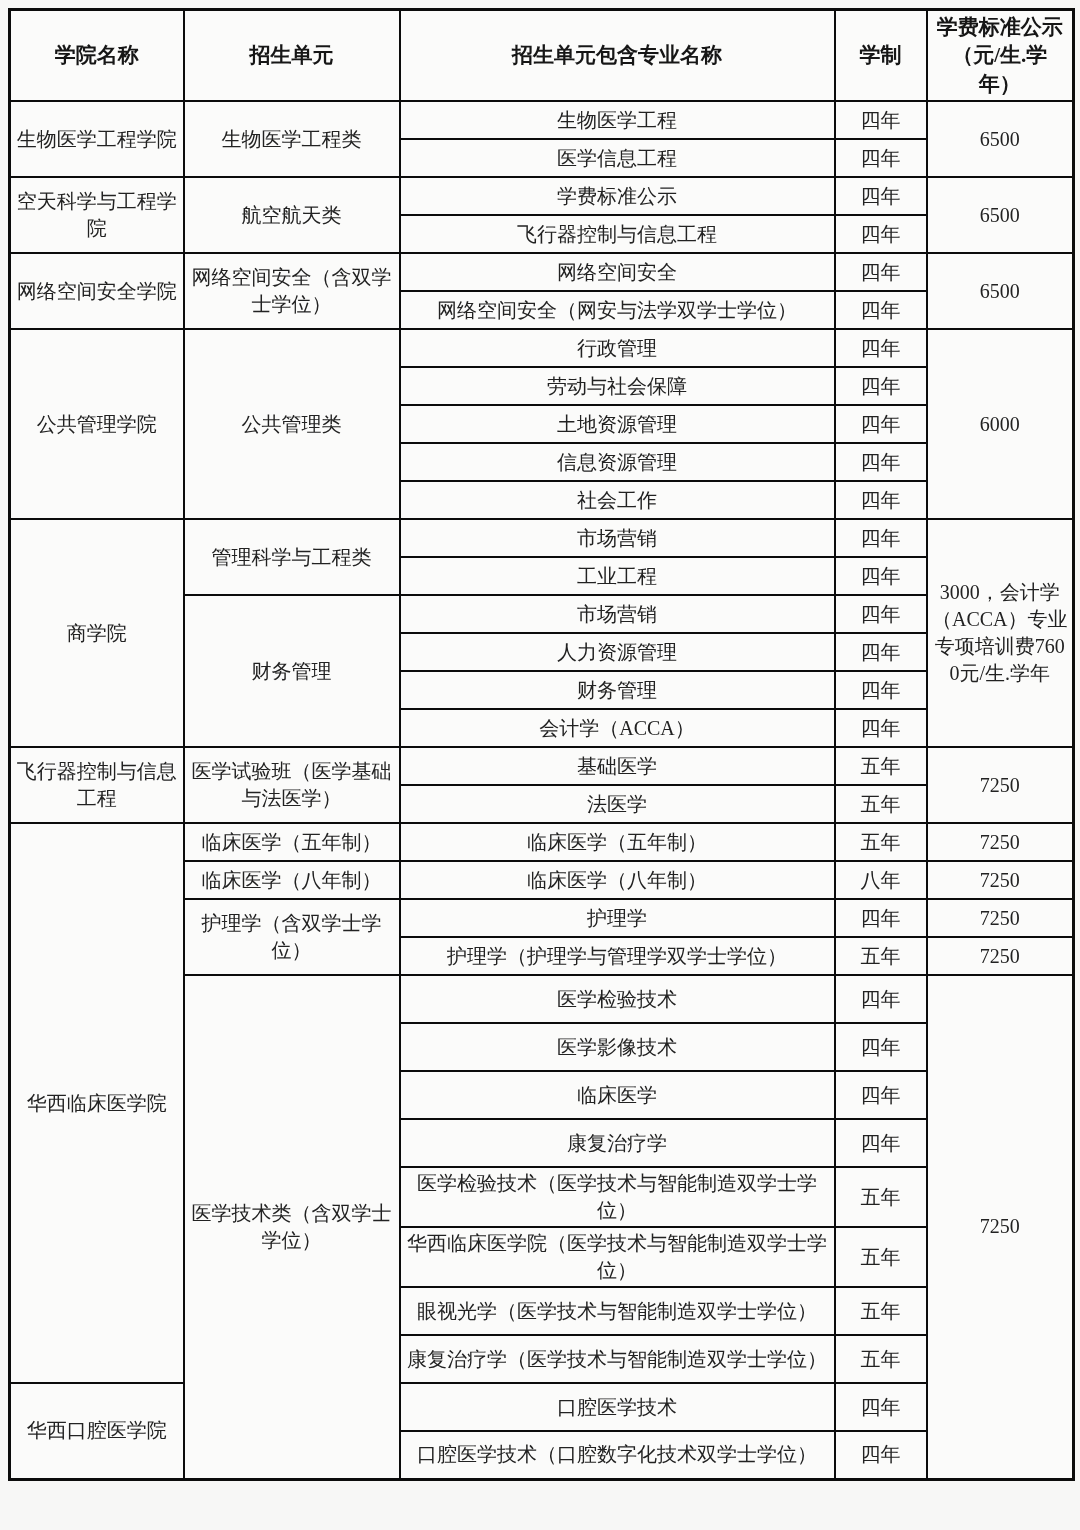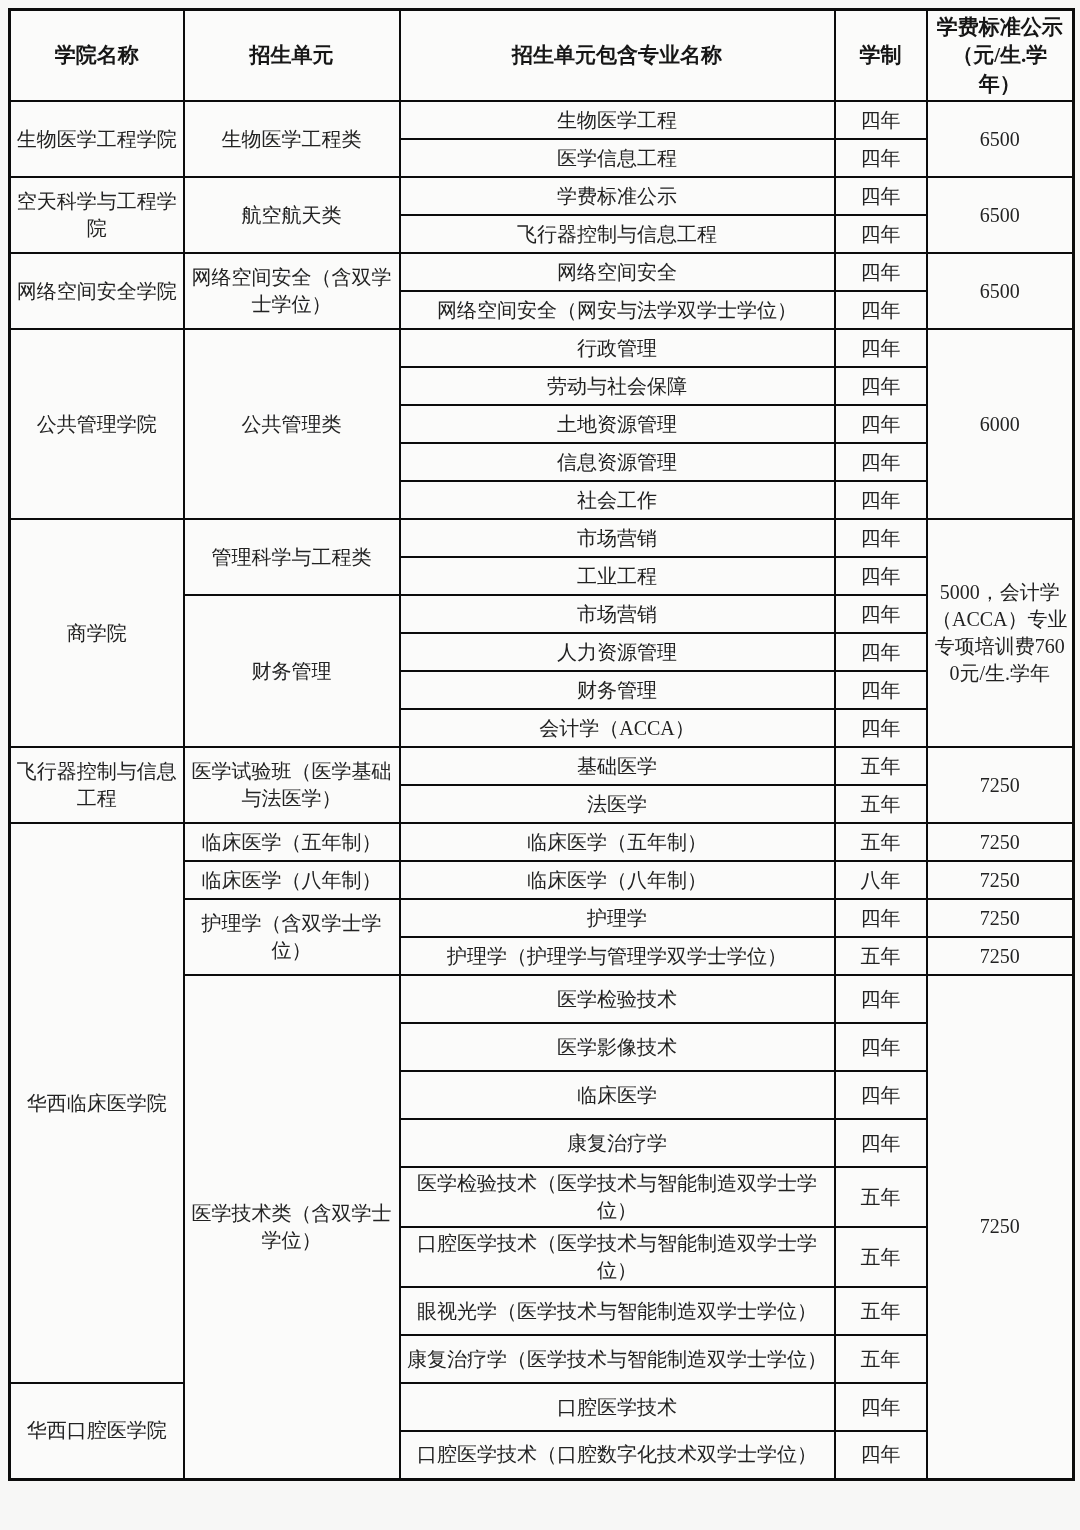--- a/index.html
+++ b/index.html
@@ -127,21 +127,21 @@
         </tr>
         <tr class="r">
           <td>社会工作</td>
           <td>四年</td>
         </tr>
         <tr class="r">
           <td rowspan="6">商学院</td>
           <td rowspan="2">管理科学与工程类</td>
           <td>市场营销</td>
           <td>四年</td>
-          <td rowspan="6">5000，会计学（ACCA）专业专项培训费7600元/生.学年</td>
+          <td rowspan="6">3000，会计学（ACCA）专业专项培训费7600元/生.学年</td>
         </tr>
         <tr class="r">
           <td>工业工程</td>
           <td>四年</td>
         </tr>
         <tr class="r">
           <td rowspan="4">财务管理</td>
           <td>市场营销</td>
           <td>四年</td>
         </tr>
@@ -208,21 +208,21 @@
         </tr>
         <tr class="tall">
           <td>康复治疗学</td>
           <td>四年</td>
         </tr>
         <tr class="tall">
           <td>医学检验技术（医学技术与智能制造双学士学位）</td>
           <td>五年</td>
         </tr>
         <tr class="tall">
-          <td>口腔医学技术（医学技术与智能制造双学士学位）</td>
+          <td>华西临床医学院（医学技术与智能制造双学士学位）</td>
           <td>五年</td>
         </tr>
         <tr class="tall">
           <td>眼视光学（医学技术与智能制造双学士学位）</td>
           <td>五年</td>
         </tr>
         <tr class="tall">
           <td>康复治疗学（医学技术与智能制造双学士学位）</td>
           <td>五年</td>
         </tr>

